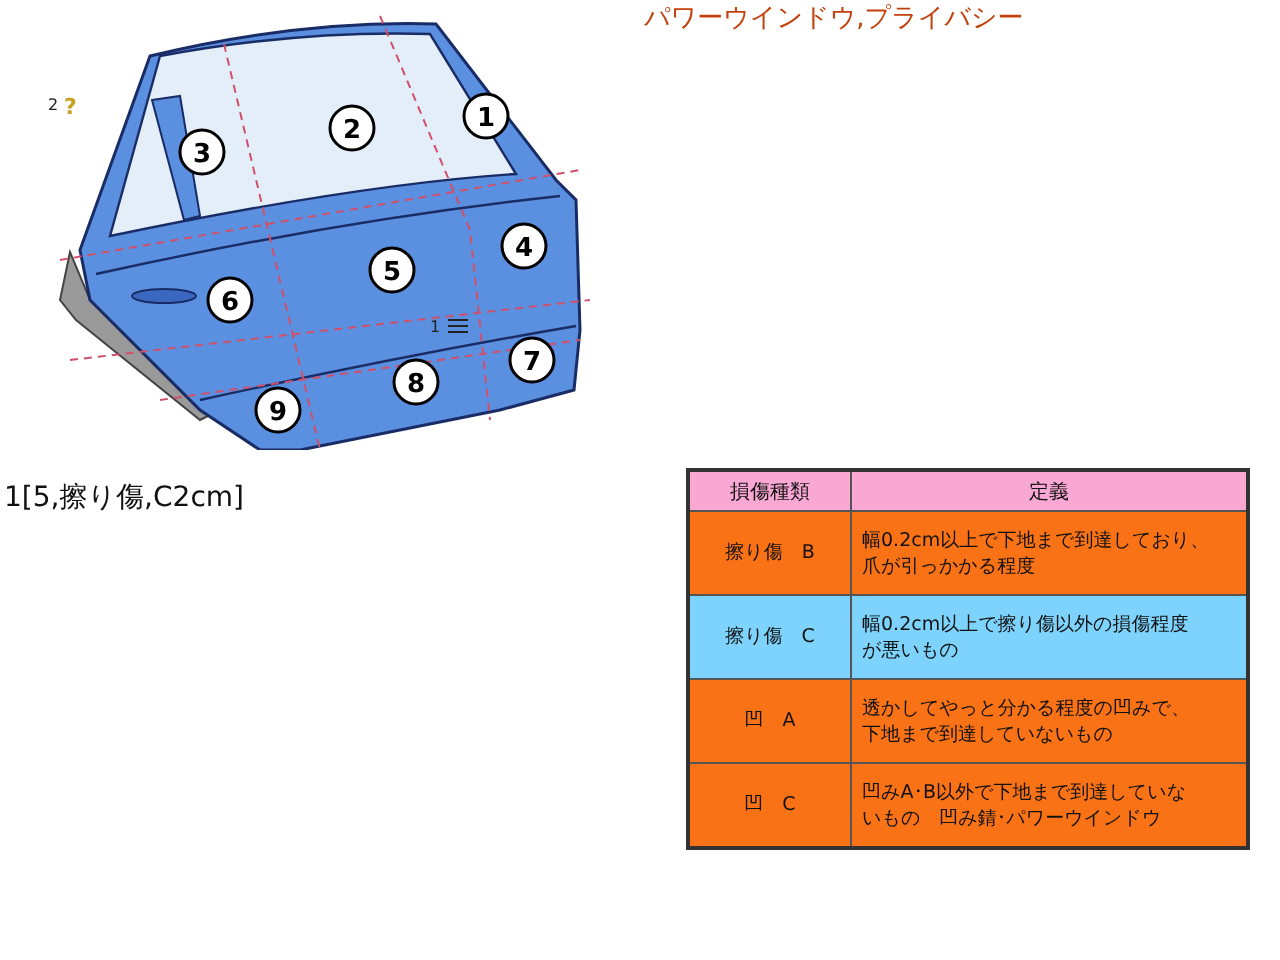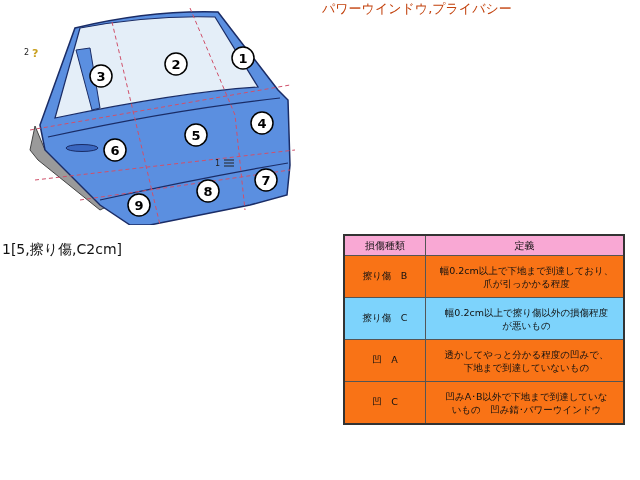--- a/index.html
+++ b/index.html
@@ -17,21 +17,21 @@
     .legend {
       position: absolute; left: 343px; top: 234px; width: 282px;
       border-collapse: collapse; border: 2px solid #333;
       font-size: 9.5px;
     }
     .legend th, .legend td { border: 1px solid #555; }
     .legend th {
       background: #f9a8d4; font-weight: normal; height: 17px; font-size: 10px;
     }
     .legend td.kind { width: 78px; text-align: center; height: 39px; }
-    .legend td.def { padding-left: 5px; line-height: 13px; text-align: center; }
+    .legend td.def { padding-left: 5px; line-height: 13px; }
     .legend tr.pink td { background: #7dd3fc; }
     .legend tr.white td { background: #f97316; }
   </style>
 </head>
 <body>
 
 <div class="title">パワーウインドウ,プライバシー</div>
 
 <svg class="diagram" viewBox="0 0 310 225" xmlns="http://www.w3.org/2000/svg">
 

